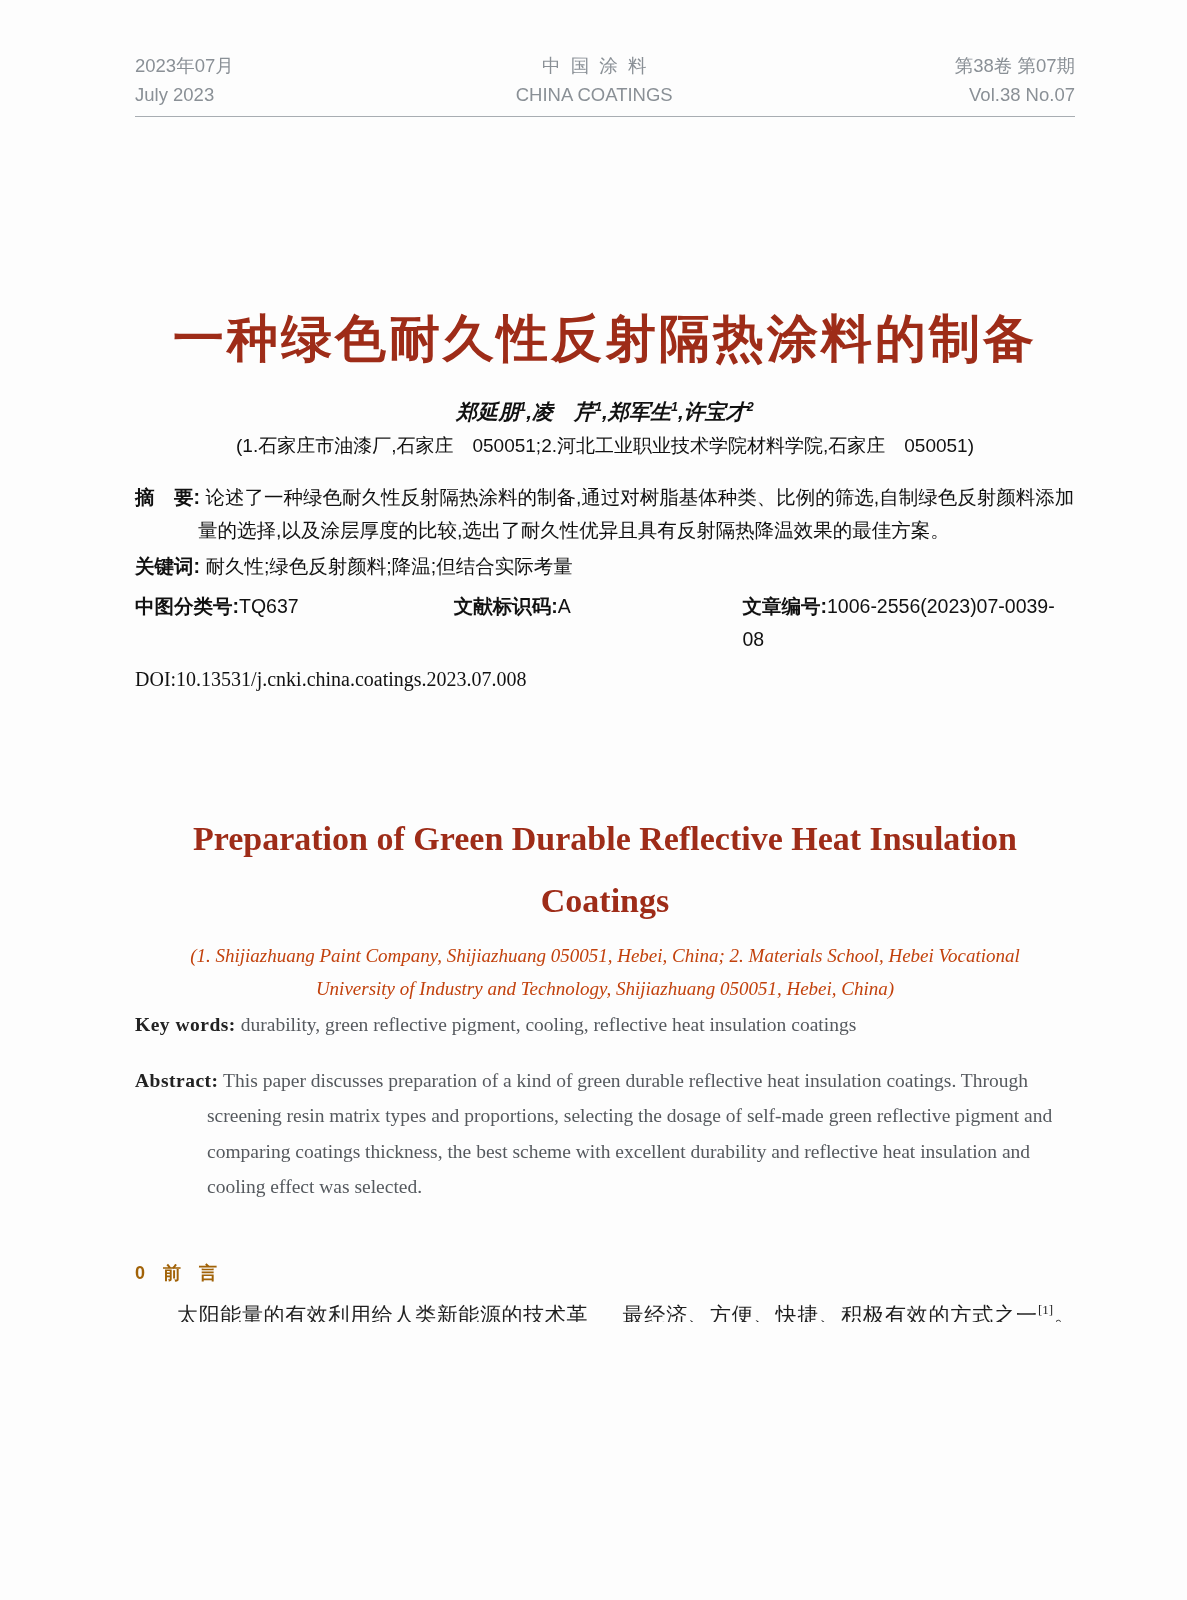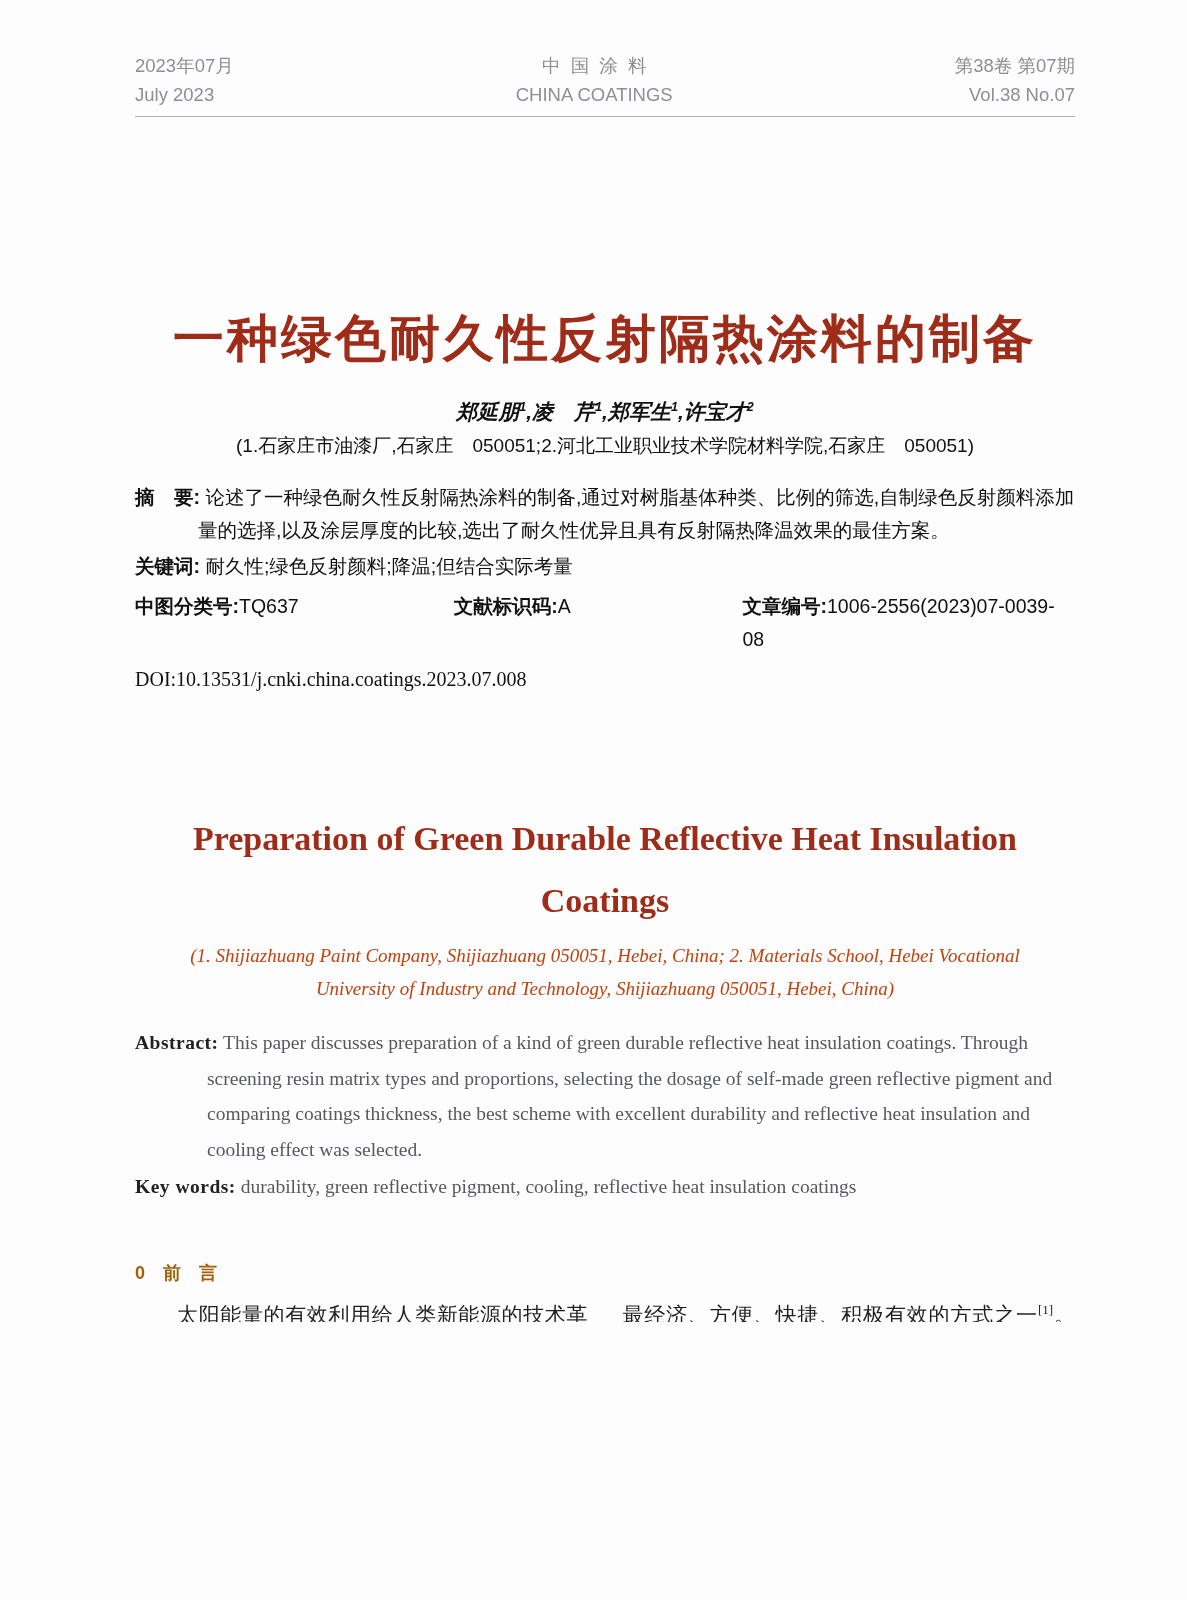--- a/index.html
+++ b/index.html
@@ -105,27 +105,27 @@
       <span><span class="lbl">文章编号:</span><span>1006-2556(2023)07-0039-08</span></span>
     </div>
     <div class="doi">DOI:10.13531/j.cnki.china.coatings.2023.07.008</div>
   </div>
 
   <h2 class="title-en">Preparation of Green Durable Reflective Heat Insulation Coatings</h2>
 
 
   <div class="affil-en">(1. Shijiazhuang Paint Company, Shijiazhuang 050051, Hebei, China; 2. Materials School, Hebei Vocational University of Industry and Technology, Shijiazhuang 050051, Hebei, China)</div>
 
+  <div class="abs-en kw-en">
+    <span class="lbl">Key words:</span>
+    <span>durability, green reflective pigment, cooling, reflective heat insulation coatings</span>
+  </div>
   <div class="abs-en hang-en">
     <span class="lbl">Abstract:</span>
     <span>This paper discusses preparation of a kind of green durable reflective heat insulation coatings. Through screening resin matrix types and proportions, selecting the dosage of self-made green reflective pigment and comparing coatings thickness, the best scheme with excellent durability and reflective heat insulation and cooling effect was selected.</span>
-  </div>
-  <div class="abs-en kw-en">
-    <span class="lbl">Key words:</span>
-    <span>durability, green reflective pigment, cooling, reflective heat insulation coatings</span>
   </div>
 
   <div class="sec-head">0　前　言</div>
 
   <div class="cols">
     <div class="col">
       <p>太阳能量的有效利用给人类新能源的技术革命带来了福音,但强烈的太阳辐射也会给工业生产和生活带来诸多不利影响。太阳光经金属材质会很快传导到物体内部,从而导致设备和设施使用寿命降低,并且设备或者设施内部的高温环境不利于人类的生产或生活。因此,降低设备设施在炎热夏季的温度、提高设备设施的使用寿命迫在眉睫。</p>
 
     </div>
     <div class="col">

